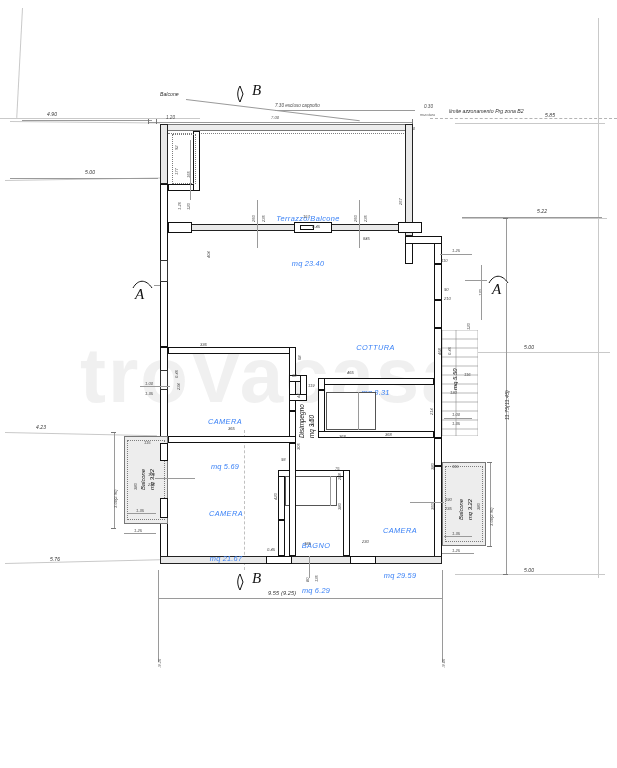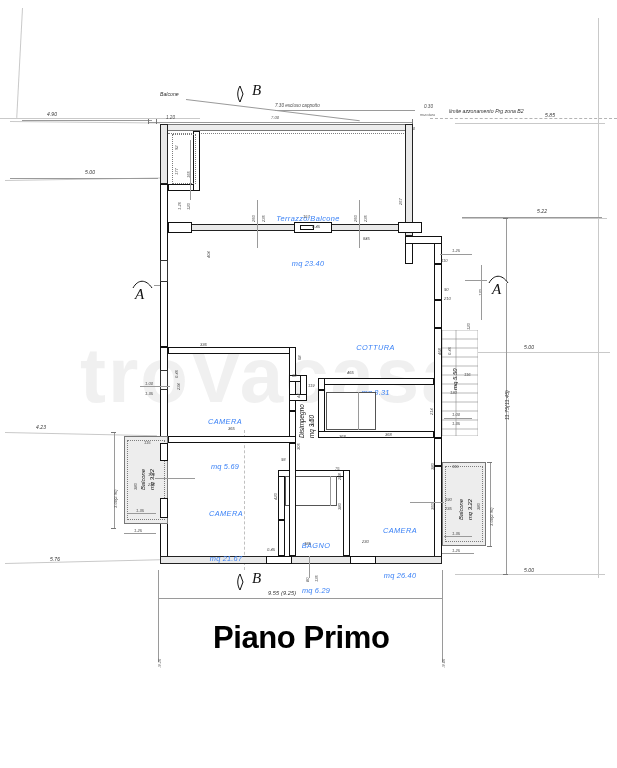--- a/index.html
+++ b/index.html
@@ -328,21 +328,21 @@
   <div class="dimsm" style="left:281px;top:457px;">98</div>
   <div class="dimsm" style="left:335px;top:466px;">75</div>
   <div class="dimsm" style="left:267px;top:547px;">0.45</div>
   <div class="dimsm" style="left:304px;top:541px;">185</div>
   <div class="dimvsm" style="left:305px;top:582px;">80</div>
   <div class="dimvsm" style="left:314px;top:582px;">135</div>
   <div class="thinV" style="left:309px;top:556px;height:22px;"></div>
 
   <div class="roomlbl" style="left:355px;top:490px;width:90px;">
     <div class="roomname">CAMERA</div>
-    <div class="roomarea">mq 26.40</div>
+    <div class="roomarea">mq 29.59</div>
   </div>
   <div class="dimsm" style="left:362px;top:539px;">230</div>
   <div class="dimvsm" style="left:430px;top:470px;">380</div>
   <div class="dimvsm" style="left:430px;top:510px;">360</div>
 
   <div class="wall" style="left:168px;top:436px;width:128px;height:7px;"></div>
   <div class="wall" style="left:289px;top:443px;width:7px;height:113px;"></div>
 
   <div class="balcslab" style="left:124px;top:436px;width:44px;height:88px;"></div>
   <div class="railing" style="left:127px;top:440px;width:38px;height:80px;"></div>
@@ -385,15 +385,14 @@
 
   <div class="thinH" style="left:158px;top:598px;width:284px;"></div>
   <div class="tick" style="left:158px;top:595px;"></div>
   <div class="tick" style="left:442px;top:595px;"></div>
   <div class="dim" style="left:268px;top:590px;font-size:5.6px;">9.55 (9.25)</div>
   <div class="thinV" style="left:158px;top:570px;height:92px;"></div>
   <div class="thinV" style="left:442px;top:570px;height:92px;"></div>
   <div class="dimvsm" style="left:157px;top:668px;">-9.15</div>
   <div class="dimvsm" style="left:441px;top:668px;">-9.05</div>
 
-  <div class="title" style="left:213px;top:620px;">Piano Primo</div>
 
 </div>
 
 </body></html>

